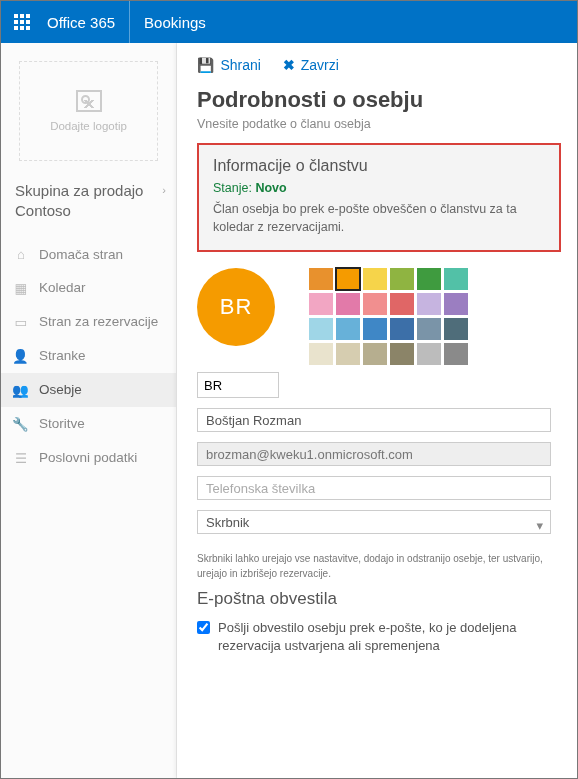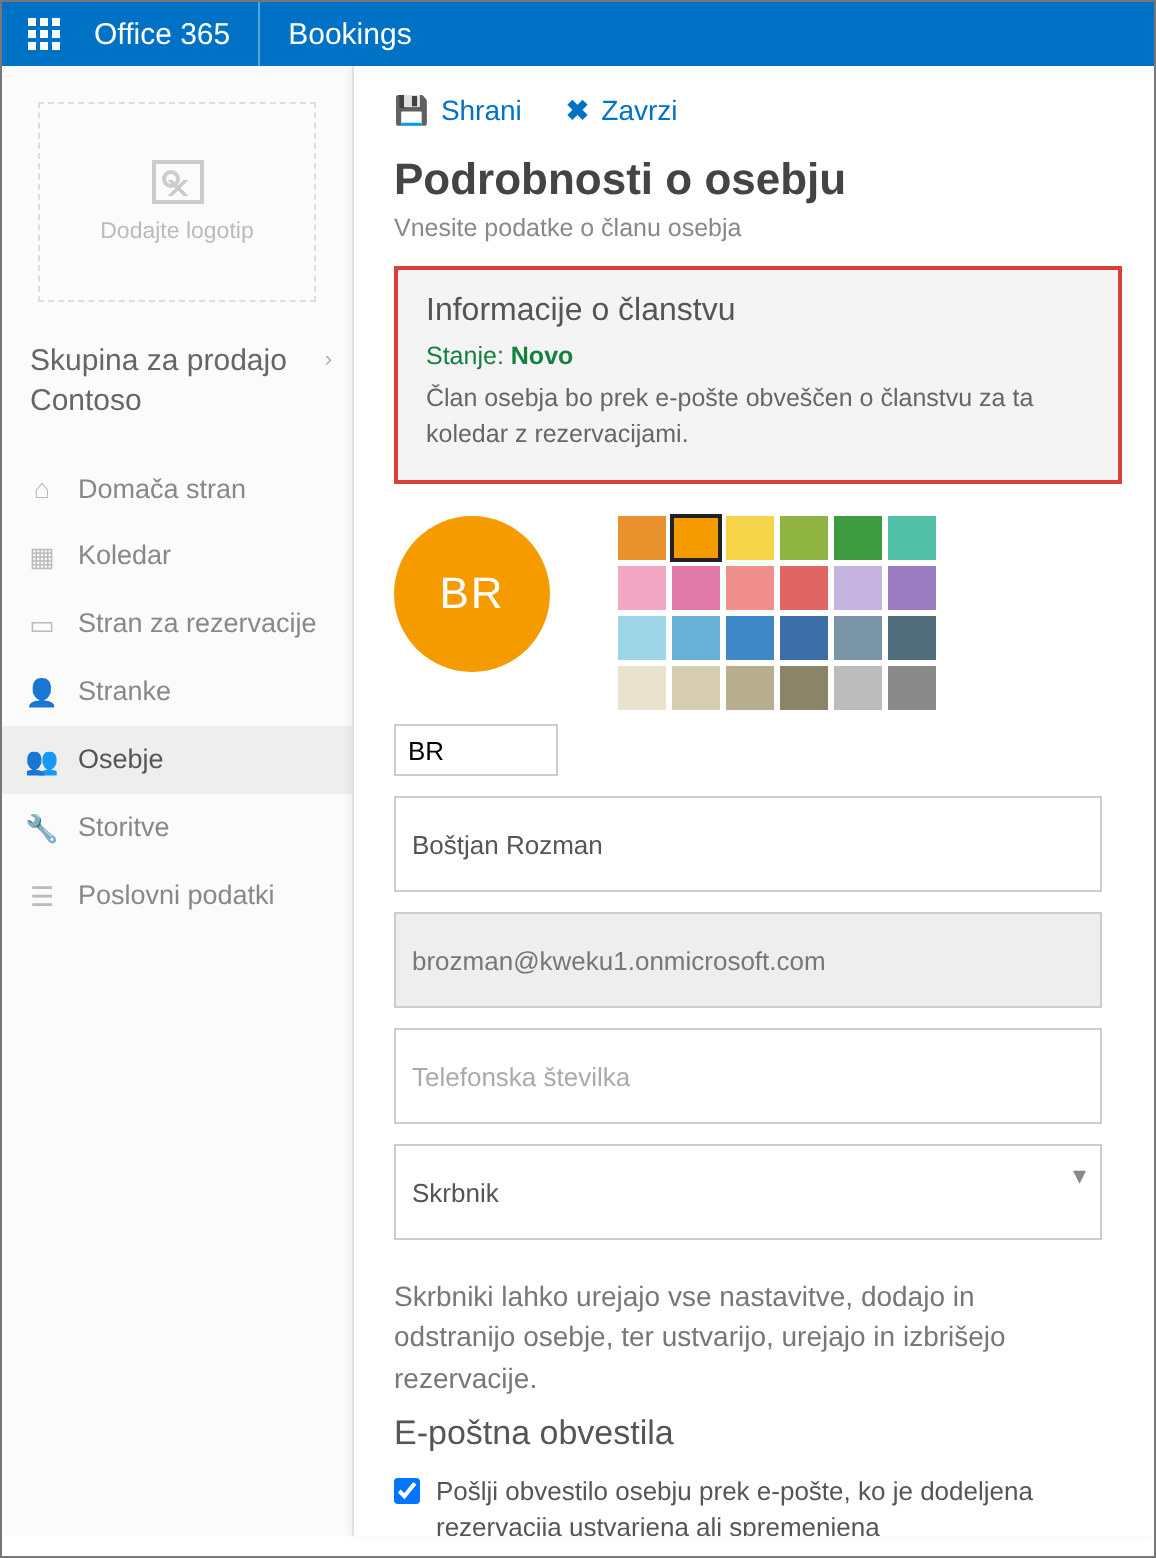--- a/index.html
+++ b/index.html
@@ -1,20 +1,20 @@
 <!DOCTYPE html>
 <html><head>
 <meta charset="utf-8">
 <style>
   * { box-sizing: border-box; margin: 0; padding: 0; }
   html, body { font-family: "Segoe UI", Arial, sans-serif; font-size: 13px; color: #333; background: #fff; }
   .frame { width: 578px; height: 779px; border: 1px solid #777; overflow: hidden; position: relative; }
 
   
-  .titlebar { height: 32px; background: #0072c6; color: #fff; display: flex; align-items: center; }
+  .titlebar { height: 42px; background: #0072c6; color: #fff; display: flex; align-items: center; }
   .waffle { width: 42px; height: 42px; display: flex; align-items: center; justify-content: center; cursor: pointer; }
   .waffle svg { width: 16px; height: 16px; }
   .o365 { padding: 0 14px 0 4px; font-size: 15px; height: 42px; display:flex; align-items:center; border-right: 1px solid rgba(255,255,255,0.35); }
   .app { padding: 0 14px; font-size: 15px; }
 
   .body { display: flex; height: calc(779px - 42px - 2px); }
 
   
   .sidebar { width: 176px; min-width:176px; background: #fbfbfb; border-right: 1px solid #eaeaea; color: #999; padding-top: 18px; }
   .logo-box { margin: 0 18px 20px 18px; height: 100px; border: 1px dashed #ddd; display:flex; flex-direction:column; align-items:center; justify-content:center; gap:8px; color:#bbb; }
@@ -45,28 +45,28 @@
 
   .row-avatar { display:flex; gap:30px; align-items:flex-start; margin-bottom:10px;}
   .avatar-col { display:flex; flex-direction:column; align-items:flex-start; gap:26px;}
   .avatar { width:78px;height:78px;border-radius:50%; background:#f59b00; color:#fff; display:flex; align-items:center; justify-content:center; font-size:22px; font-weight:400; letter-spacing:1px;}
   .init-input { width:82px; height:26px; border:1px solid #ccc; padding:0 6px; font-size:13px; }
 
   .palette { display:grid; grid-template-columns: repeat(6, 24px); grid-auto-rows:22px; gap:3px; }
   .swatch { width:24px; height:22px; cursor:pointer; }
   .swatch.selected { outline:2px solid #222; outline-offset:-1px; }
 
-  .field { width: 100%; max-width: 354px; height:48px; border:1px solid #ccc; padding:0 8px; font-size:13px; color:#555; margin-bottom:10px; background:#fff;}
+  .field { width: 100%; max-width: 354px; height:24px; border:1px solid #ccc; padding:0 8px; font-size:13px; color:#555; margin-bottom:10px; background:#fff;}
   .field.readonly { background:#eee; color:#777; }
   .field::placeholder { color:#aaa; }
   .select { position:relative; max-width:354px; margin-bottom:8px;}
   .select .field { padding-right:28px; cursor:pointer;}
   .select .dd { position:absolute; right:8px; top:8px; color:#888; pointer-events:none;}
 
-  .help { font-size:14px; color:#777; line-height:1.45; max-width:354px; }
+  .help { font-size:10px; color:#777; line-height:1.45; max-width:354px; }
 
   h2.section { font-size:17px; font-weight:400; color:#555; margin: 8px 0 10px 0;}
   .check-row { display:flex; align-items:flex-start; gap:8px; font-size:13px; color:#555; max-width:354px; line-height:1.4;}
   .check-row input { margin-top:2px; }
 </style>
 </head>
 <body>
 
 <div class="frame">
   <div class="titlebar">

